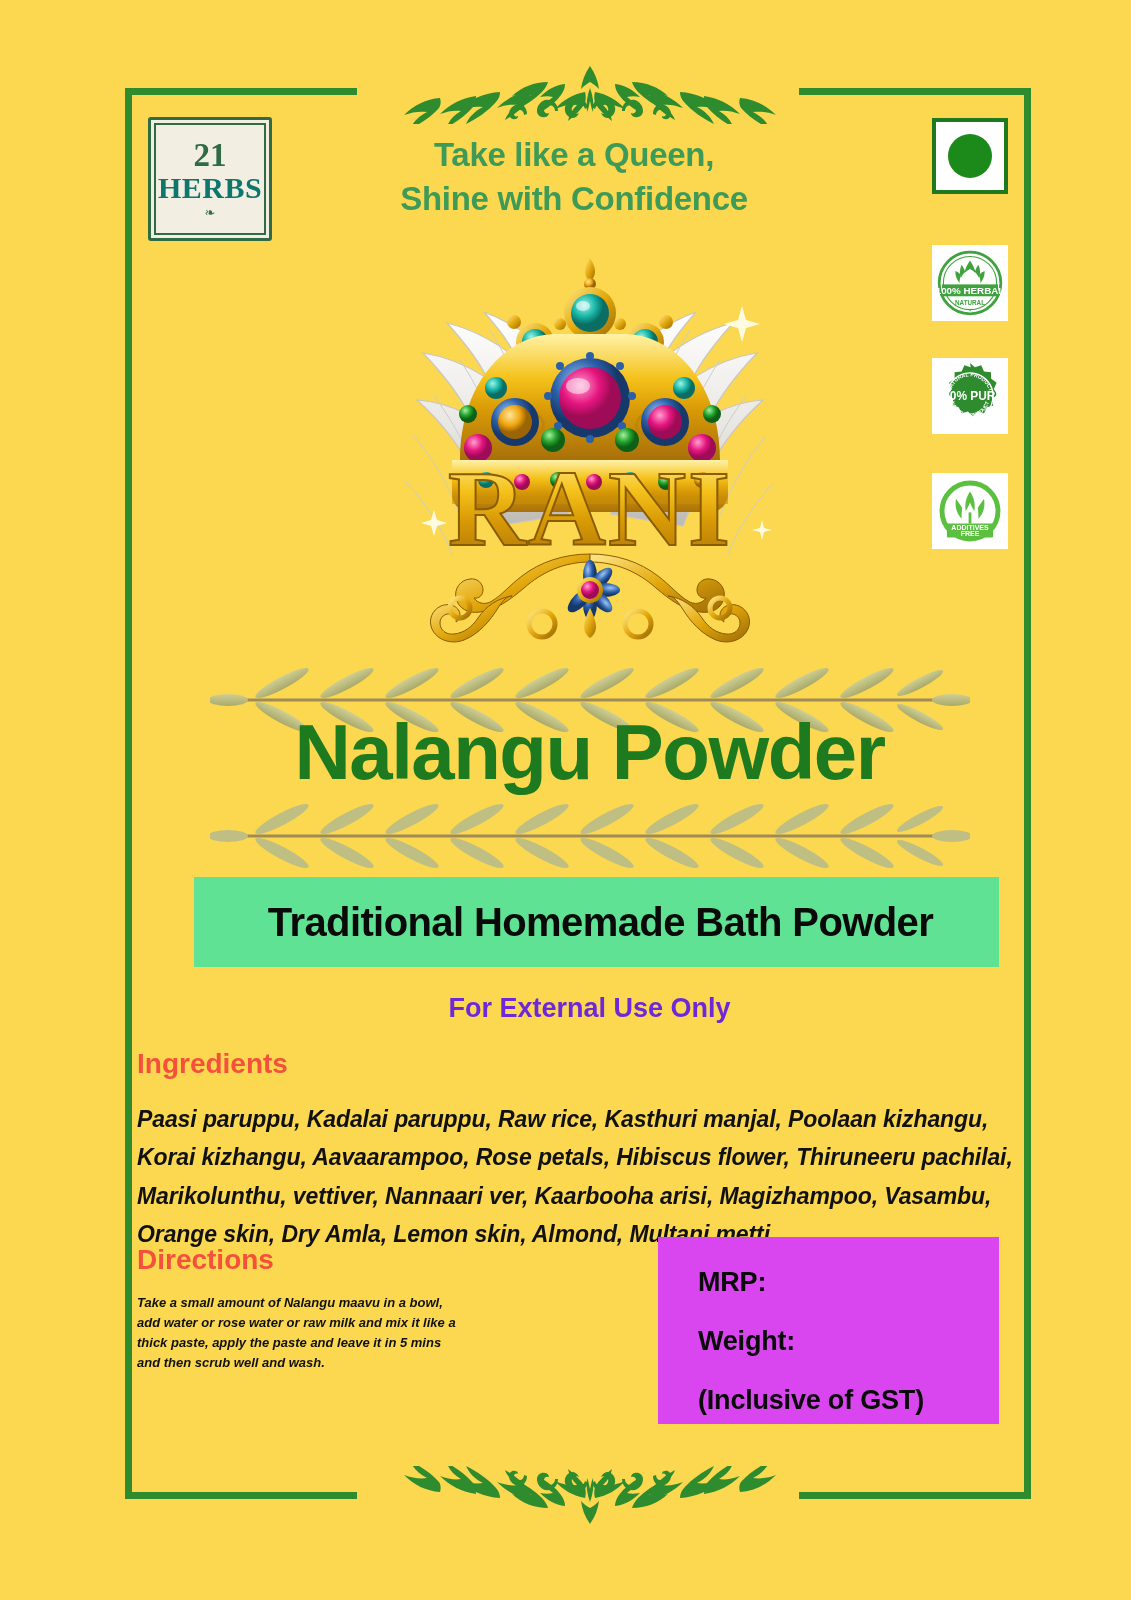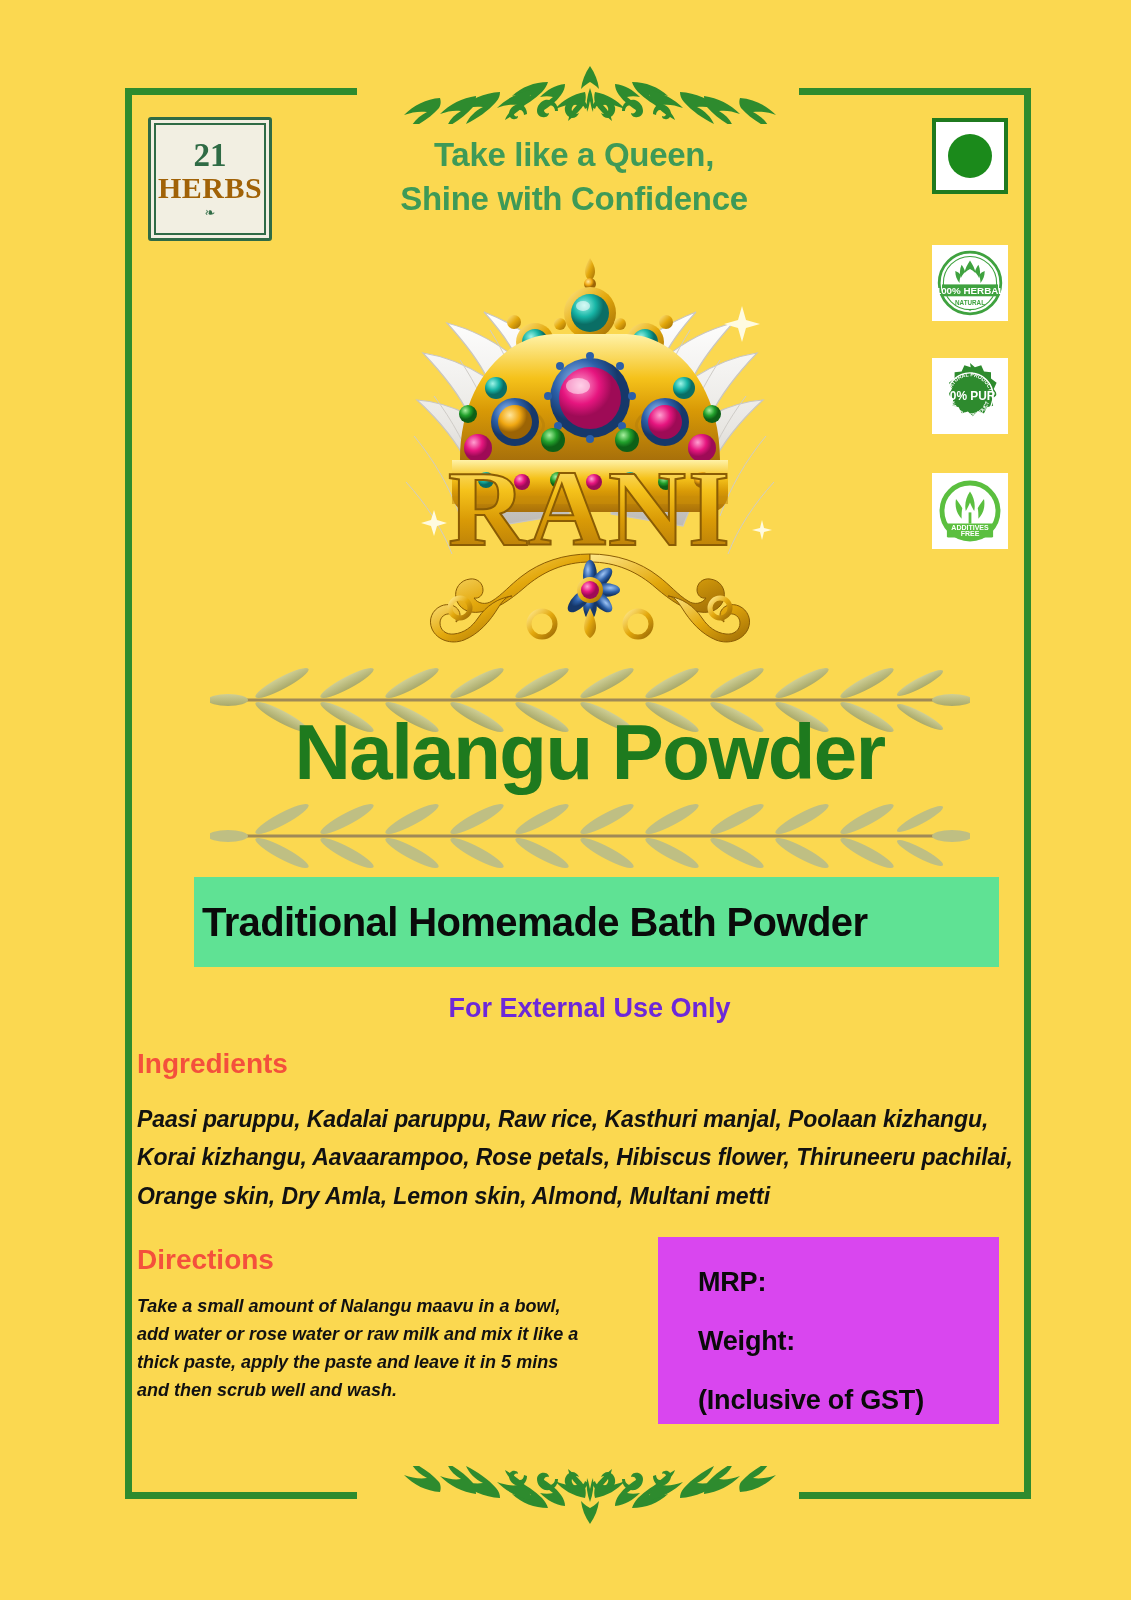--- a/index.html
+++ b/index.html
@@ -42,21 +42,21 @@
     align-items: center; justify-content: center;
     box-shadow: inset 0 0 0 3px #F2EFE2, inset 0 0 0 5px #2F6B45;
   }
   .brand-logo .bl-21 {
     font-family: "Liberation Serif", serif;
     font-size: 33px; font-weight: 700; color: #2F6B45;
     line-height: 1; letter-spacing: 0px;
   }
   .brand-logo .bl-herbs {
     font-family: "Liberation Serif", serif;
-    font-size: 30px; font-weight: 700; color: #a16207;
+    font-size: 30px; font-weight: 700; color: #0f766e;
     line-height: 1.05; letter-spacing: 0.5px;
   }
   .brand-logo .bl-orn {
     font-size: 13px; color: #2F6B45; line-height: 1; margin-top: 3px;
   }
 
   
   .tagline {
     position: absolute; left: 300px; top: 133px; width: 500px;
     text-align: center;
@@ -94,21 +94,21 @@
     font-size: 78px; font-weight: 700; color: #1E7A1E;
     letter-spacing: -1.5px; line-height: 1;
     z-index: 4;
   }
 
   
   .subtitle-banner {
     position: absolute; left: 170px; top: 877px;
     width: 805px; height: 90px;
     background: #5FE294;
-    display: flex; align-items: center;  padding-left: 8px;
+    display: flex; align-items: center; justify-content: center; padding-left: 8px;
   }
   .subtitle-banner .txt {
     font-size: 40px; font-weight: 700; color: #0A0A0A; letter-spacing: -0.6px;
   }
 
   
   .external-use {
     position: absolute; left: 0; top: 993px; width: 1131px;
     text-align: center;
     font-size: 27px; font-weight: 700; color: #6d28d9;
@@ -126,21 +126,21 @@
   .ingredients-body {
     position: absolute; left: 113px; top: 1100px; width: 890px;
     font-size: 23px; font-weight: 700; font-style: italic; color: #111;
     line-height: 1.67; letter-spacing: -0.1px;
   }
   .ingredients-body div { white-space: nowrap; }
 
   
   .directions-body {
     position: absolute; left: 113px; top: 1293px; width: 500px;
-    font-size: 18px; font-weight: 700; font-style: italic; color: #111;
+    font-size: 13px; font-weight: 700; font-style: italic; color: #111;
     line-height: 1.55;
   }
   .directions-body div { white-space: nowrap; }
 
   
   .mrp-box {
     position: absolute; left: 634px; top: 1237px;
     width: 341px; height: 187px;
     background: #d946ef;
     padding: 30px 0 0 40px;
@@ -504,20 +504,21 @@
   <div class="subtitle-banner">
     <span class="txt">Traditional Homemade Bath Powder</span>
   </div>
 
   <div class="external-use">For External Use Only</div>
 
   <div class="sec-head head-ingredients">Ingredients</div>
   <div class="ingredients-body">
     <div>Paasi paruppu, Kadalai paruppu, Raw rice, Kasthuri manjal, Poolaan kizhangu,</div>
     <div>Korai kizhangu,  Aavaarampoo, Rose petals, Hibiscus flower, Thiruneeru pachilai,</div>
+    <div>Marikolunthu, vettiver, Nannaari ver, Kaarbooha arisi, Magizhampoo, Vasambu,</div>
     <div>Orange skin, Dry Amla, Lemon skin, Almond, Multani metti</div>
   </div>
 
   <div class="sec-head head-directions">Directions</div>
   <div class="directions-body">
     <div>Take a small amount of Nalangu maavu in a bowl,</div>
     <div>add water or rose water or raw milk and mix it like a</div>
     <div>thick paste, apply the paste and leave it in 5 mins</div>
     <div>and then scrub well and wash.</div>
   </div>

